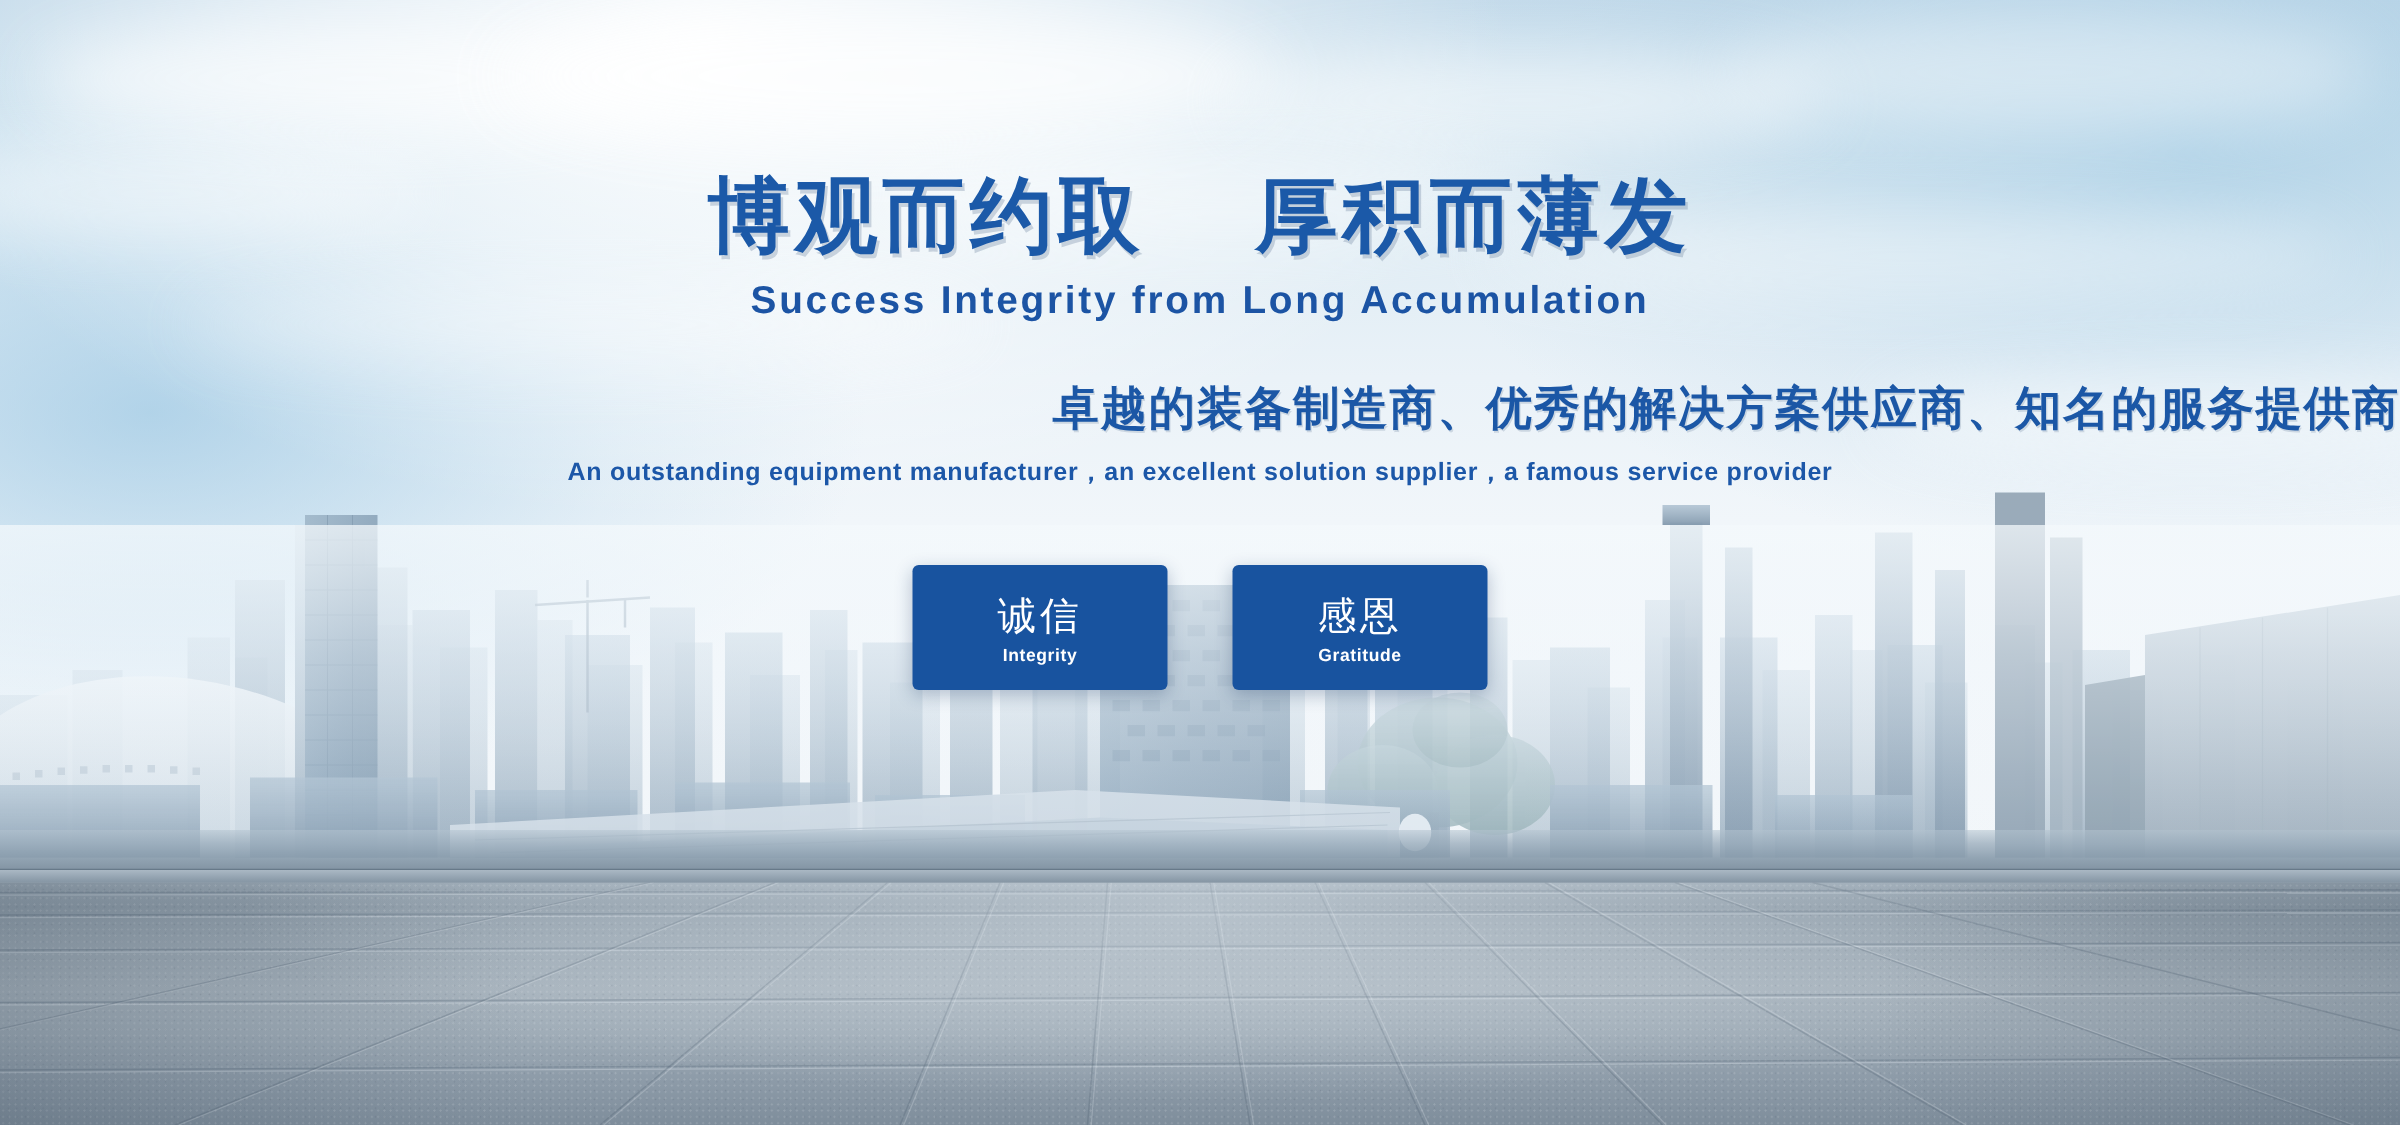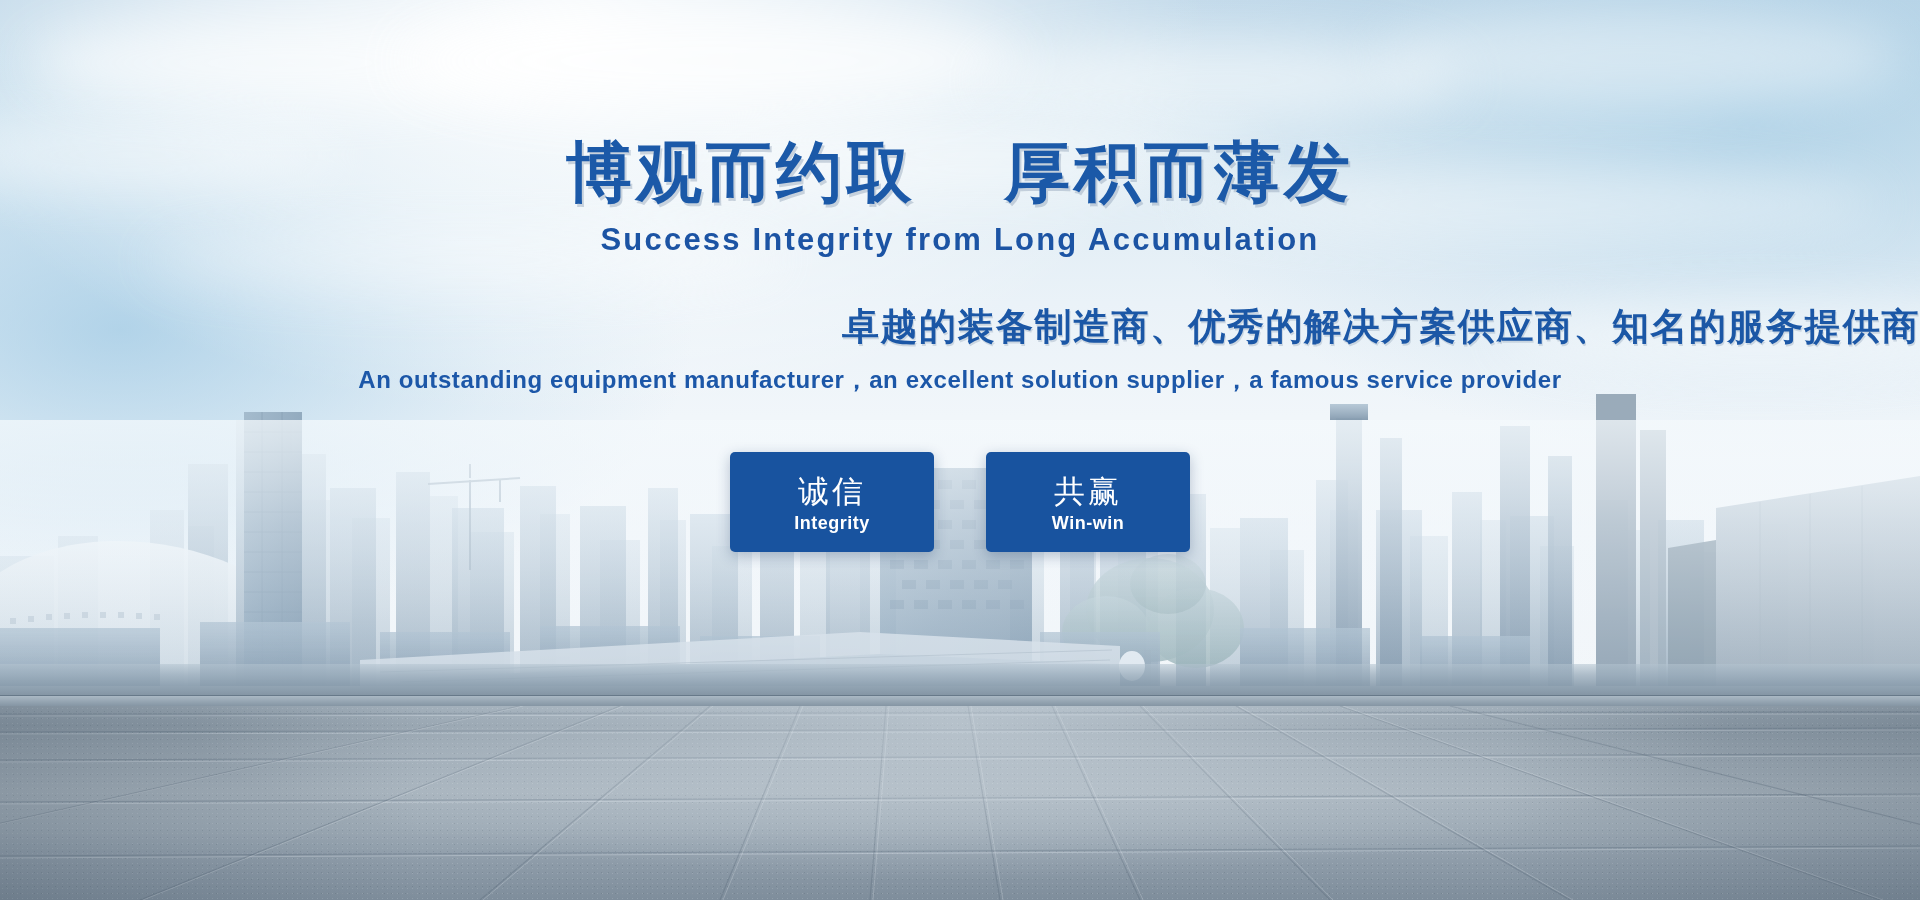--- a/index.html
+++ b/index.html
@@ -190,21 +190,21 @@
     text-shadow: 1px 2px 0 rgba(120,140,165,0.28);
     white-space: nowrap;
     font-family: "DejaVu Sans", "Liberation Sans", sans-serif;
   }
 
   .sub-en {
     position: absolute;
     left: 0; top: 364px;
     width: 1920px;
     text-align: center;
-    font-size: 24px;
+    font-size: 20px;
     font-weight: bold;
     letter-spacing: 0.6px;
     color: #1c57a8;
     white-space: nowrap;
   }
 
   
   .cards {
     position: absolute;
     left: 0; top: 452px;
@@ -228,21 +228,21 @@
   .card-cn {
     color: #ffffff;
     font-size: 31px;
     font-weight: normal;
     letter-spacing: 3px;
     line-height: 1.12;
     font-family: "DejaVu Sans", "Liberation Sans", sans-serif;
   }
   .card-en {
     color: #ffffff;
-    font-size: 18px;
+    font-size: 14px;
     font-weight: bold;
     letter-spacing: 0.5px;
     margin-top: 5px;
   }
 </style>
 </head>
 <body>
 
 <div class="banner">
 
@@ -543,19 +543,19 @@
     <div class="sub-cn">卓越的装备制造商、优秀的解决方案供应商、知名的服务提供商</div>
 
     <div class="sub-en">An outstanding equipment manufacturer，an excellent  solution supplier，a famous  service provider</div>
 
     <div class="cards">
       <div class="card">
         <div class="card-cn">诚信</div>
         <div class="card-en">Integrity</div>
       </div>
       <div class="card">
-        <div class="card-cn">共赢</div>
-        <div class="card-en">Win-win</div>
+        <div class="card-cn">感恩</div>
+        <div class="card-en">Gratitude</div>
       </div>
     </div>
 
   </div>
 </div>
 
 </body></html>

